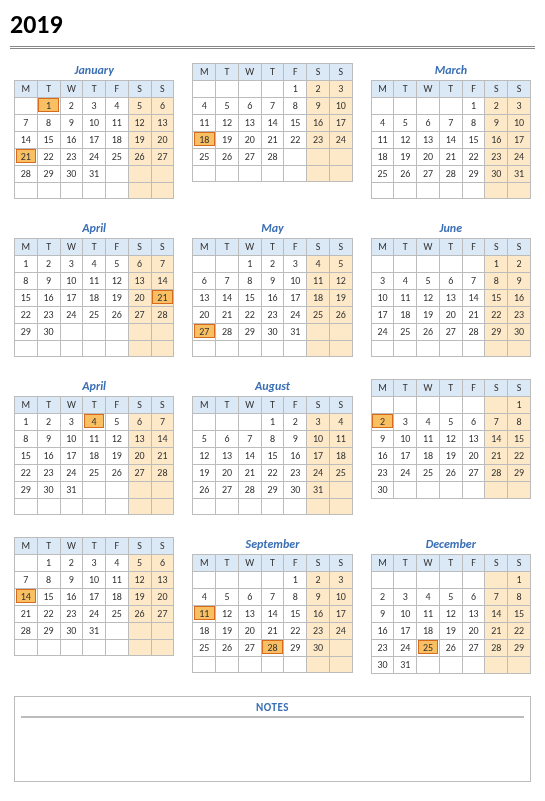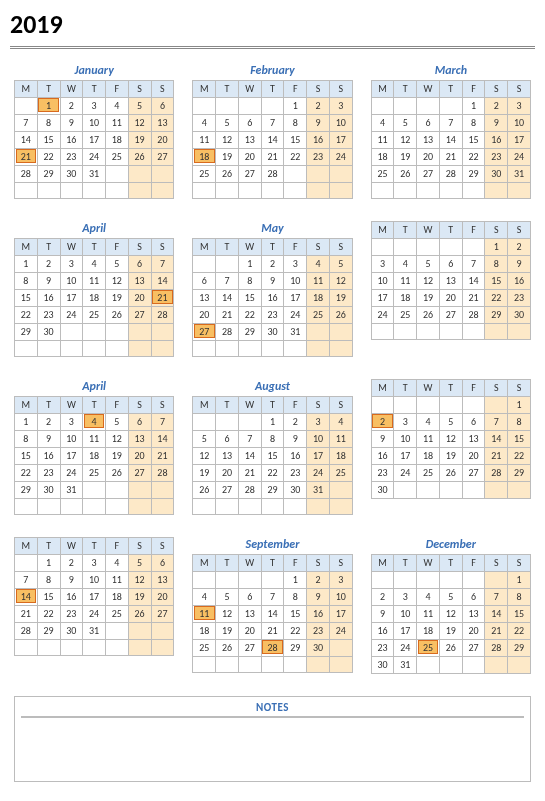--- a/index.html
+++ b/index.html
@@ -164,21 +164,20 @@
               <td class=""></td>
               <td class=""></td>
               <td class=""></td>
               <td class="we"></td>
               <td class="we"></td>
             </tr>
           </tbody>
         </table>
       </div>
       <div class="month">
-        <div class="month-name">February</div>
         <table class="cal">
           <thead>
             <tr>
               <th>M</th>
               <th>T</th>
               <th>W</th>
               <th>T</th>
               <th>F</th>
               <th>S</th>
               <th>S</th>
@@ -452,20 +451,21 @@
               <td class=""></td>
               <td class=""></td>
               <td class=""></td>
               <td class="we"></td>
               <td class="we"></td>
             </tr>
           </tbody>
         </table>
       </div>
       <div class="month">
+        <div class="month-name">June</div>
         <table class="cal">
           <thead>
             <tr>
               <th>M</th>
               <th>T</th>
               <th>W</th>
               <th>T</th>
               <th>F</th>
               <th>S</th>
               <th>S</th>

